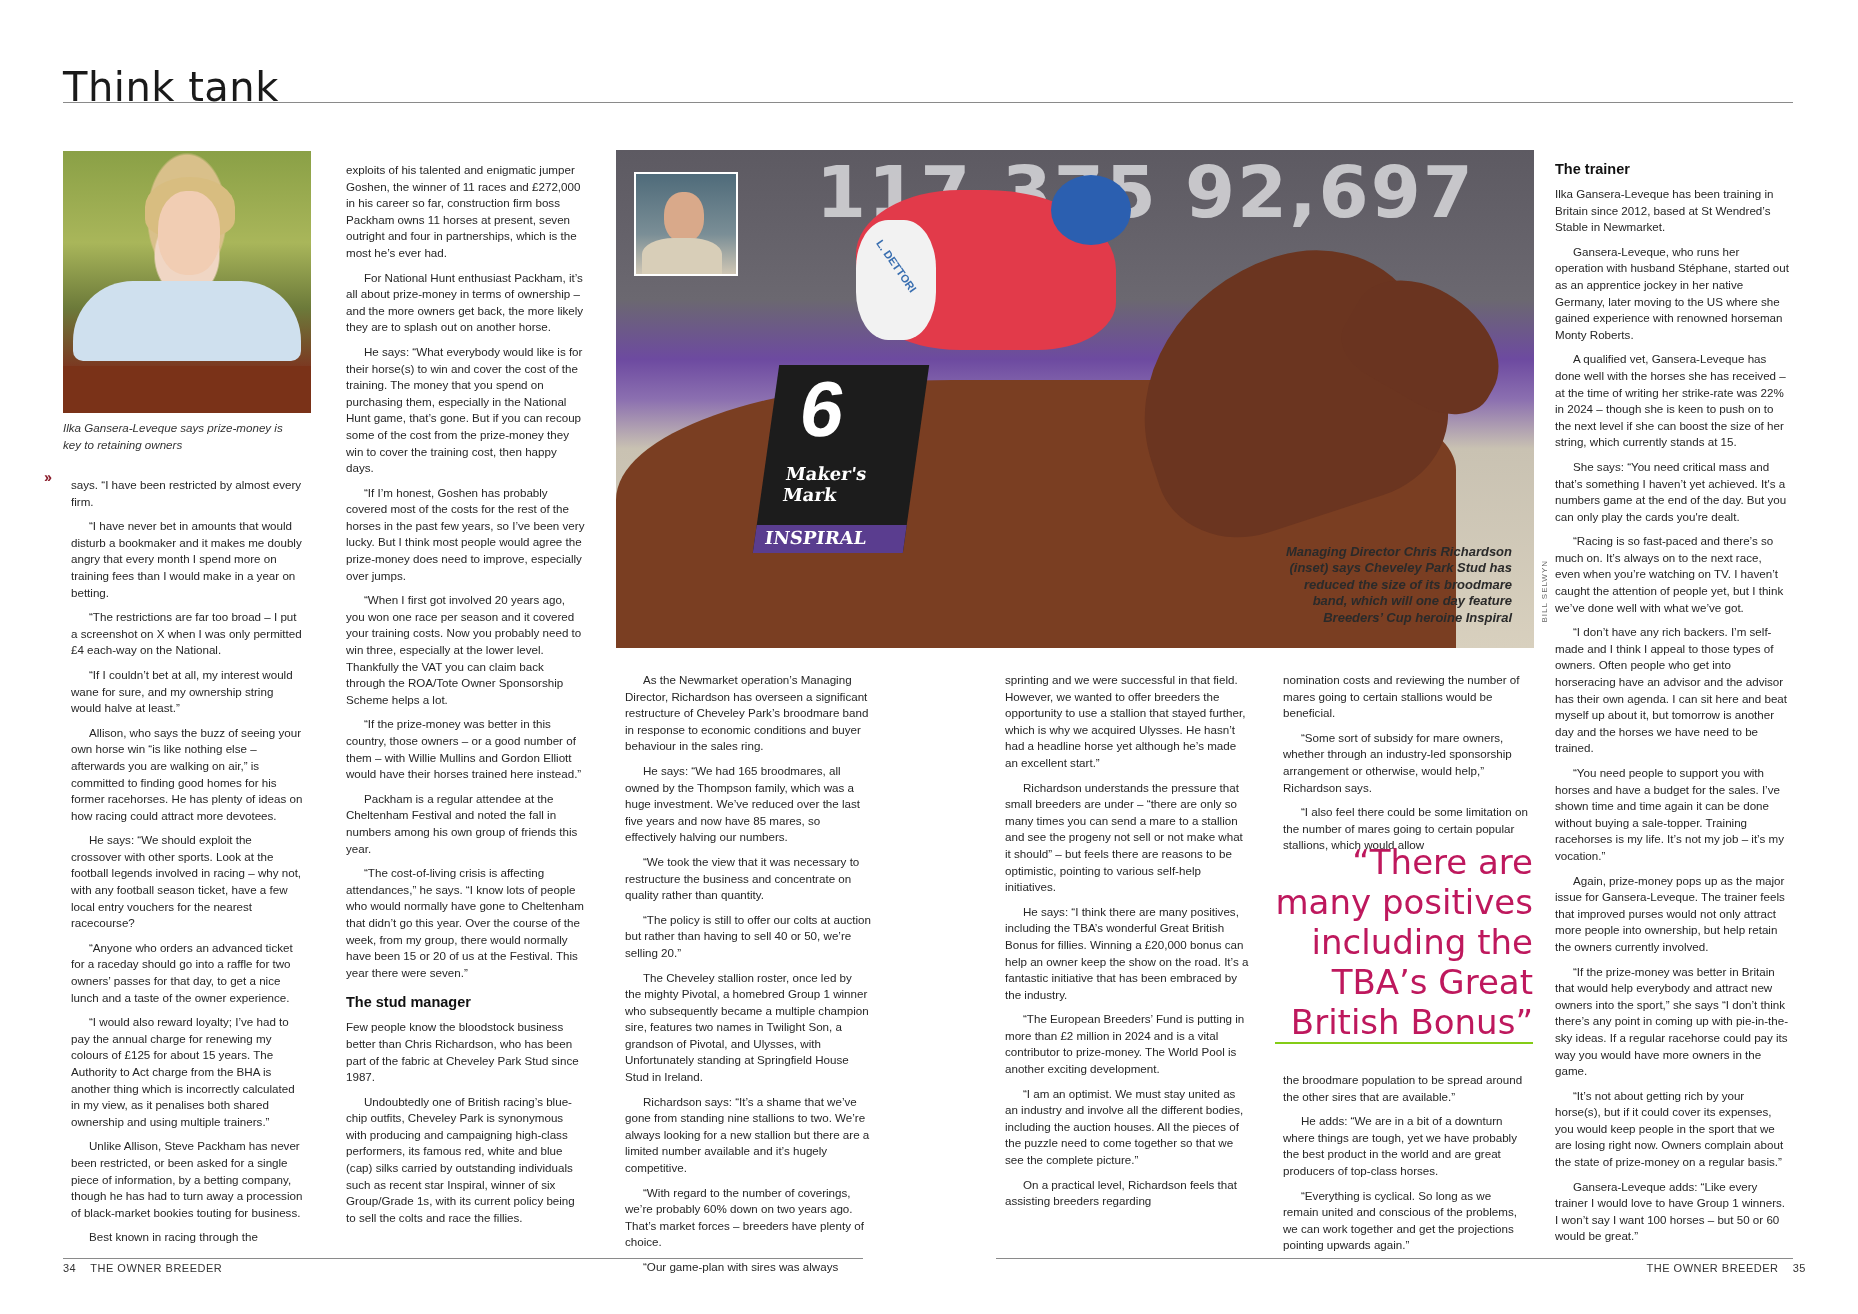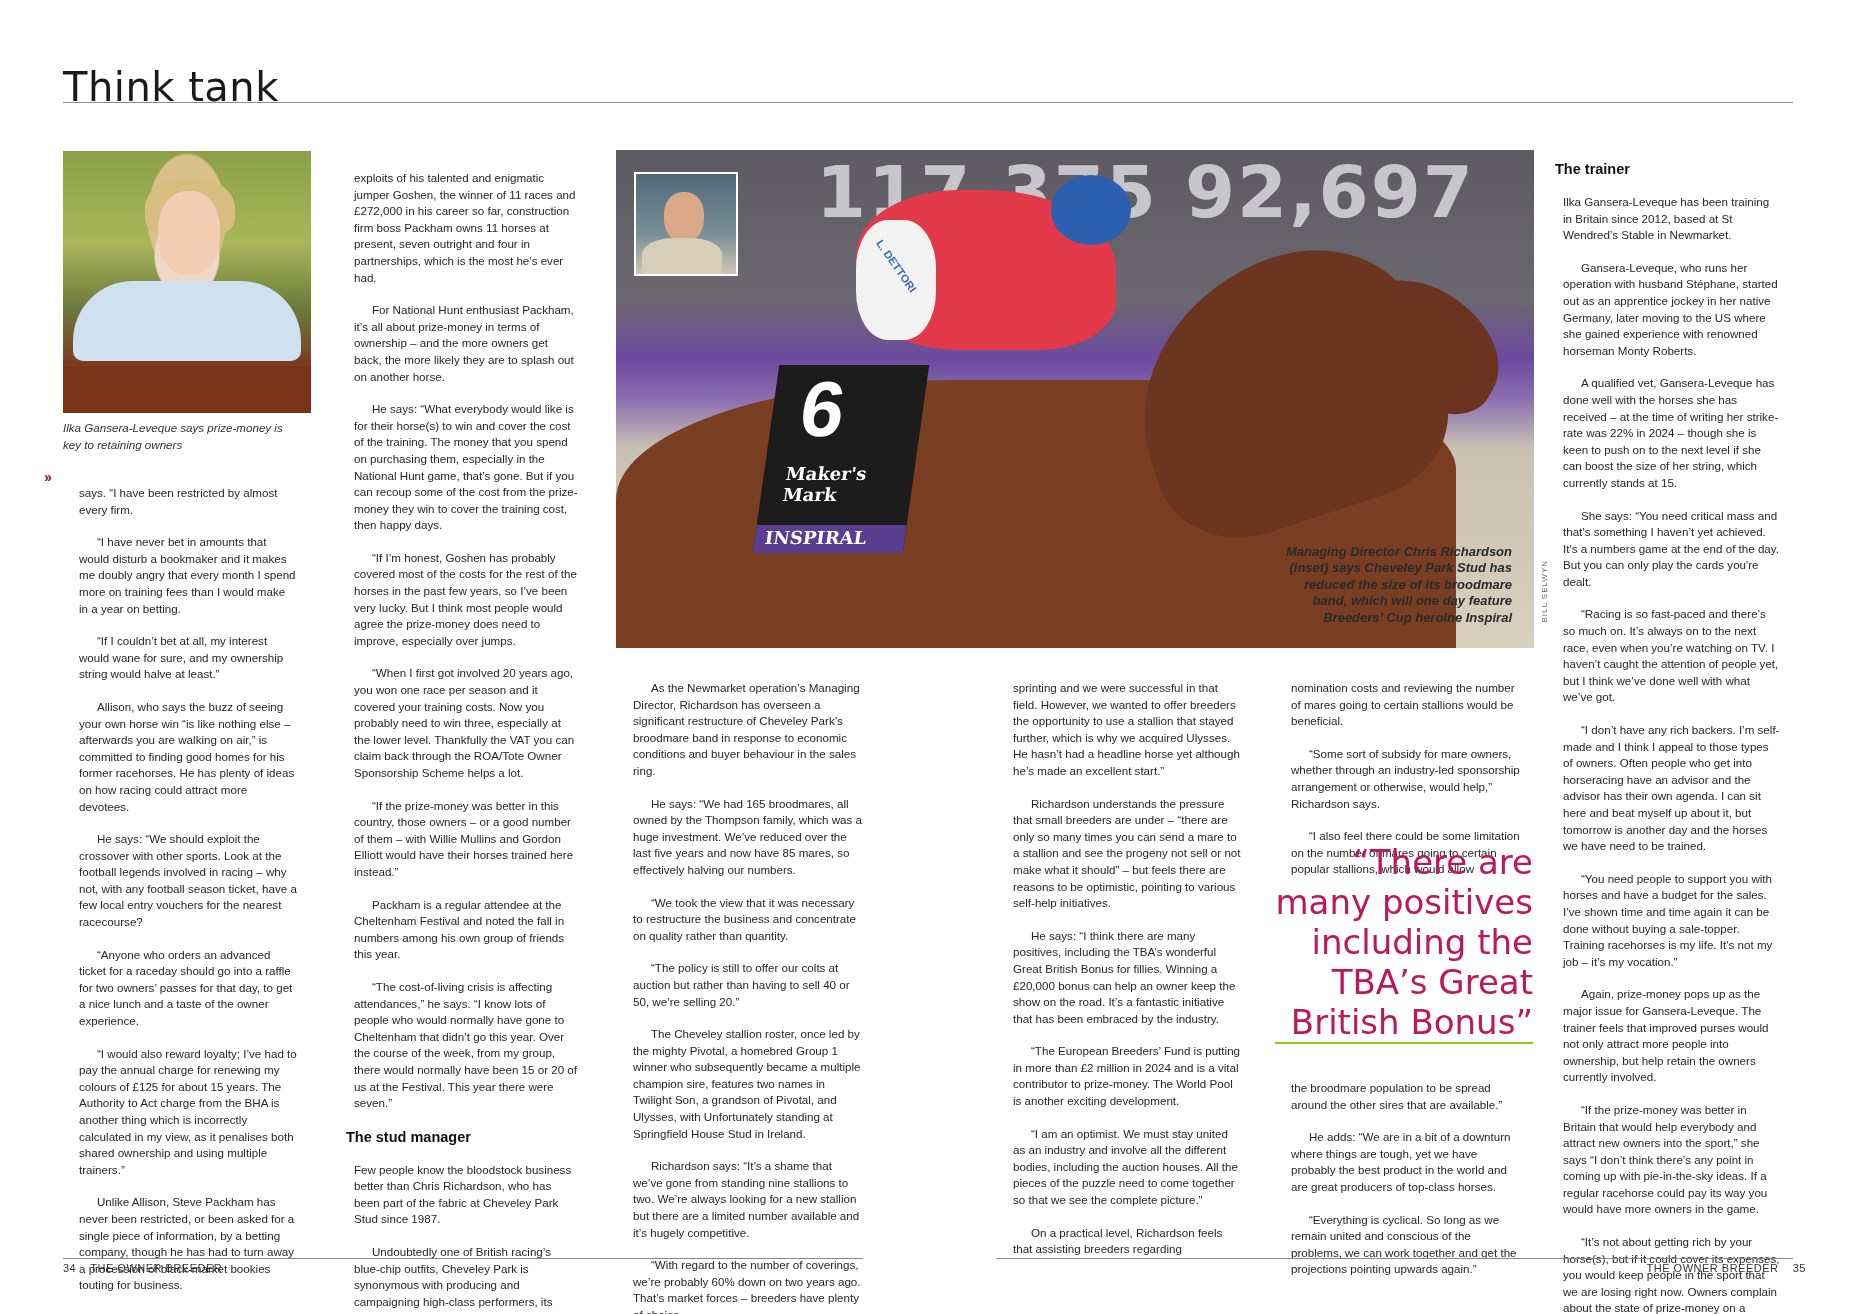--- a/index.html
+++ b/index.html
@@ -3,21 +3,21 @@
 <meta charset="utf-8">
 <style>
   html, body { margin:0; padding:0; background:#ffffff; }
   body { width:1858px; height:1314px; position:relative; overflow:hidden;
          font-family:"Liberation Sans", "DejaVu Sans", sans-serif; color:#1e1e1e; }
   .abs { position:absolute; }
   .title { left:63px; top:64px; font-size:40px; font-weight:300; color:#1a1a1a; letter-spacing:0.5px;
            font-family:"DejaVu Sans", sans-serif; font-weight:normal; }
   .rule-top { left:63px; top:102px; width:1730px; height:1px; background:#8a8a8a; }
   .col { position:absolute; font-size:11.6px; line-height:16.6px; color:#262626; }
-  .col p { margin:16px; text-indent:18px; }
+  .col p { margin:8px; text-indent:18px; }
   .col p.noindent { text-indent:0; }
   .col h3 { margin:8px; font-size:14.5px; line-height:18px; font-weight:bold; color:#111; }
   .caption { font-style:italic; font-size:11.6px; line-height:16.6px; color:#333; }
   .photo-left { left:63px; top:151px; width:248px; height:262px; overflow:hidden;
      background: radial-gradient(ellipse at 50% 40%, #f0d6c4 0 18%, transparent 19%),
                  radial-gradient(ellipse at 50% 25%, #d9c08a 0 22%, transparent 23%),
                  linear-gradient(180deg, #8aa046 0%, #a9b65a 35%, #6c7a3a 60%, #7b3a22 82%, #5a2a18 100%); }
   .photo-left .shirt { position:absolute; left:10px; top:130px; width:228px; height:80px; background:#cfe0ee; border-radius:60px 60px 10px 10px; }
   .photo-left .face { position:absolute; left:95px; top:40px; width:62px; height:84px; background:#f1cdb3; border-radius:45%; }
   .photo-left .hair { position:absolute; left:82px; top:26px; width:90px; height:60px; background:#d8bd80; border-radius:50% 50% 30% 30%; }
@@ -59,20 +59,21 @@
   <div class="shirt"></div>
   <div class="rail"></div>
 </div>
 <div class="abs caption" style="left:63px; top:420px; width:230px;">Ilka Gansera-Leveque says prize-money is key to retaining owners</div>
 
 <div class="abs chevron">››</div>
 
 <div class="col" style="left:63px; top:469px; width:250px;">
   <p class="noindent">says. “I have been restricted by almost every firm.</p>
   <p>“I have never bet in amounts that would disturb a bookmaker and it makes me doubly angry that every month I spend more on training fees than I would make in a year on betting.</p>
+  <p>“The restrictions are far too broad – I put a screenshot on X when I was only permitted £4 each-way on the National.</p>
   <p>“If I couldn’t bet at all, my interest would wane for sure, and my ownership string would halve at least.”</p>
   <p>Allison, who says the buzz of seeing your own horse win “is like nothing else – afterwards you are walking on air,” is committed to finding good homes for his former racehorses. He has plenty of ideas on how racing could attract more devotees.</p>
   <p>He says: “We should exploit the crossover with other sports. Look at the football legends involved in racing – why not, with any football season ticket, have a few local entry vouchers for the nearest racecourse?</p>
   <p>“Anyone who orders an advanced ticket for a raceday should go into a raffle for two owners’ passes for that day, to get a nice lunch and a taste of the owner experience.</p>
   <p>“I would also reward loyalty; I’ve had to pay the annual charge for renewing my colours of £125 for about 15 years. The Authority to Act charge from the BHA is another thing which is incorrectly calculated in my view, as it penalises both shared ownership and using multiple trainers.”</p>
   <p>Unlike Allison, Steve Packham has never been restricted, or been asked for a single piece of information, by a betting company, though he has had to turn away a procession of black-market bookies touting for business.</p>
   <p>Best known in racing through the</p>
 </div>
 
 <div class="col" style="left:338px; top:154px; width:256px;">

